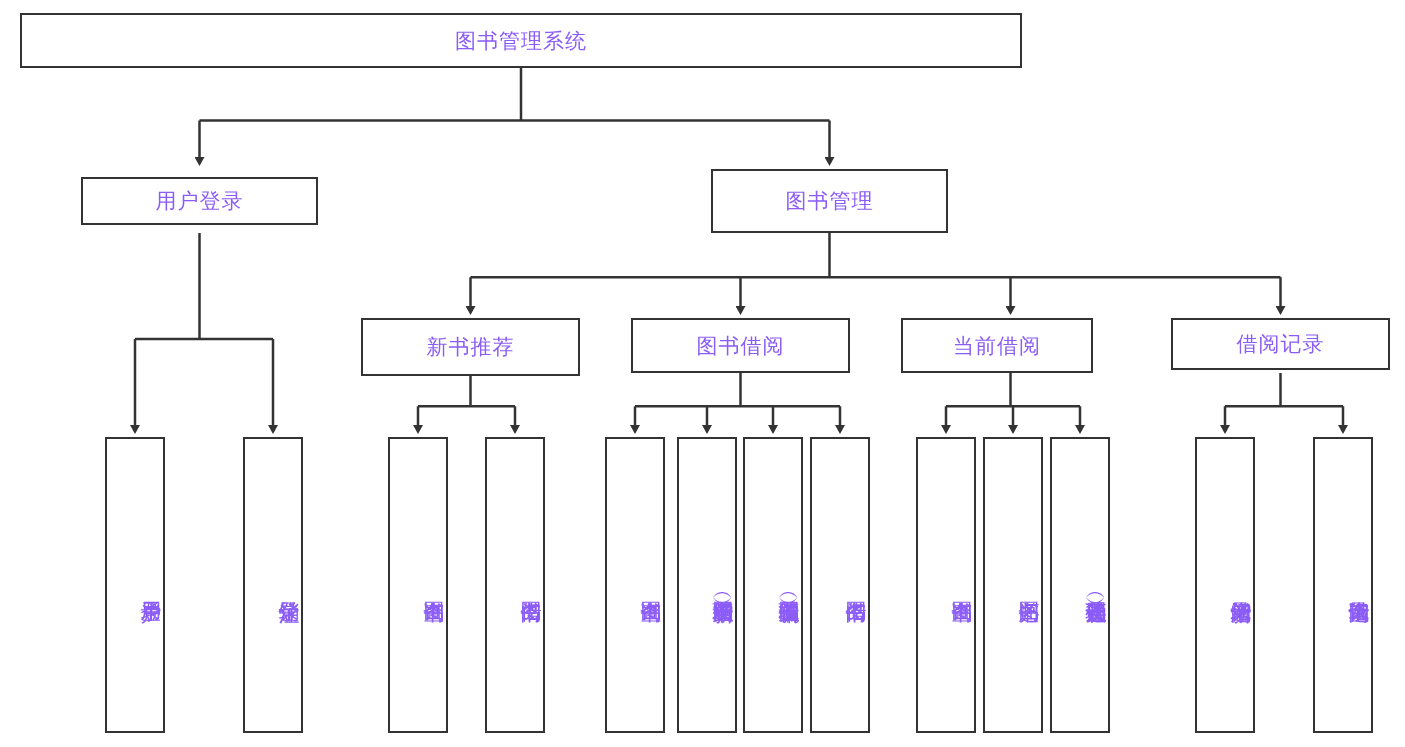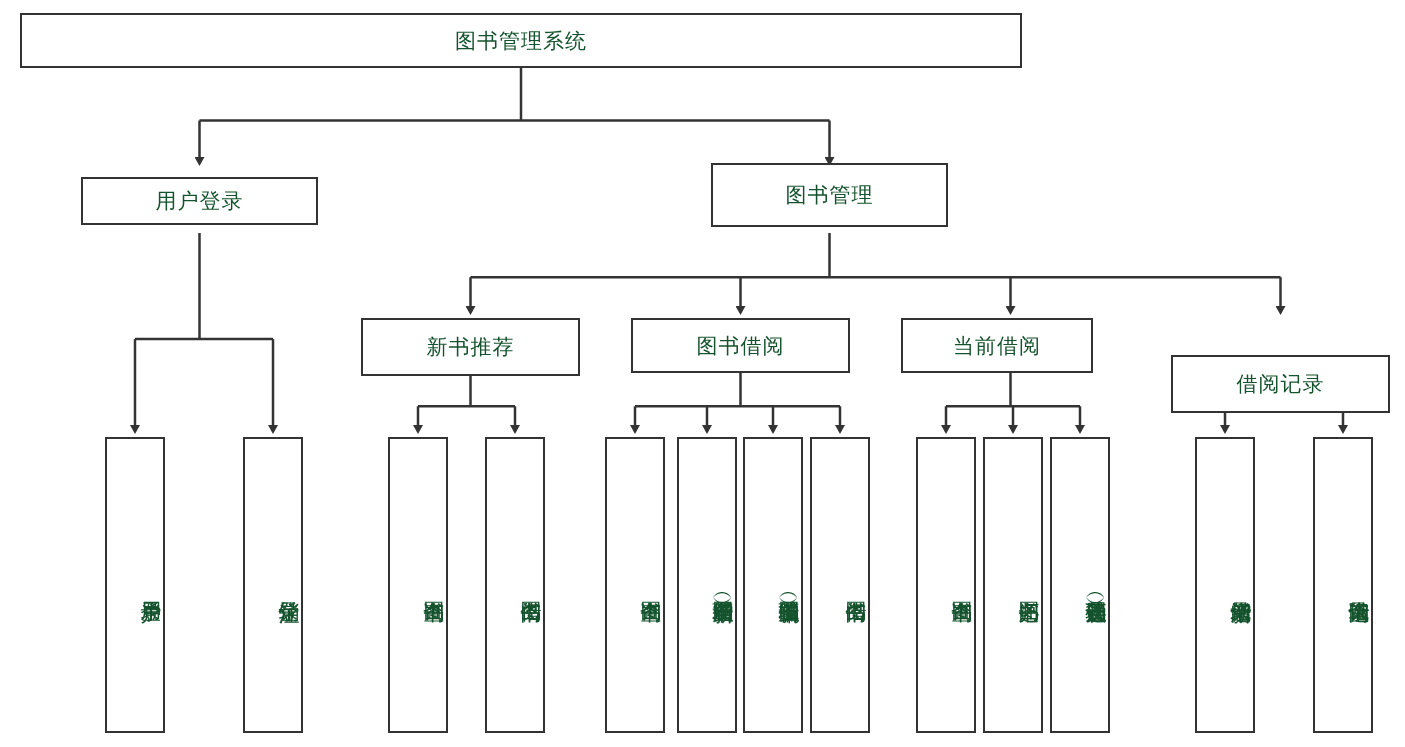--- a/index.html
+++ b/index.html
@@ -22,21 +22,21 @@
     height: 747px;
   }
   .node-box {
     position: absolute;
     box-sizing: border-box;
     background: #ffffff;
     border: 2.5px solid #333333;
     display: flex;
     align-items: center;
     justify-content: center;
-    color: #14532d;
+    color: #8b5cf6;
   }
   .node-box.horiz {
     font-size: 21px;
     letter-spacing: 1px;
   }
   .node-box.vert {
     writing-mode: vertical-rl;
     text-orientation: upright;
     font-size: 21px;
     line-height: 1.12;
@@ -122,33 +122,33 @@
       </g>
   </svg>
 
   <div id="node-layer">
       <div class="node-box horiz" style="left: 20px; top: 13px; width: 1002px; height: 55px;">
         <span class="node-label">图书管理系统</span>
       </div>
       <div class="node-box horiz" style="left: 81px; top: 177px; width: 237px; height: 48px;">
         <span class="node-label">用户登录</span>
       </div>
-      <div class="node-box horiz" style="left: 711px; top: 163px; width: 237px; height: 64px;">
+      <div class="node-box horiz" style="left: 711px; top: 169px; width: 237px; height: 64px;">
         <span class="node-label">图书管理</span>
       </div>
       <div class="node-box horiz" style="left: 361px; top: 318px; width: 219px; height: 58px;">
         <span class="node-label">新书推荐</span>
       </div>
       <div class="node-box horiz" style="left: 631px; top: 318px; width: 219px; height: 55px;">
         <span class="node-label">图书借阅</span>
       </div>
       <div class="node-box horiz" style="left: 901px; top: 318px; width: 192px; height: 55px;">
         <span class="node-label">当前借阅</span>
       </div>
-      <div class="node-box horiz" style="left: 1171px; top: 318px; width: 219px; height: 58px; margin-top: 37px;">
+      <div class="node-box horiz" style="left: 1171px; top: 318px; width: 219px; height: 52px;">
         <span class="node-label">借阅记录</span>
       </div>
       <div class="node-box vert" style="left: 105px; top: 437px; width: 60px; height: 296px;">
         <span class="node-label">用户登录</span>
       </div>
       <div class="node-box vert" style="left: 243px; top: 437px; width: 60px; height: 296px;">
         <span class="node-label">注销登录</span>
       </div>
       <div class="node-box vert" style="left: 388px; top: 437px; width: 60px; height: 296px;">
         <span class="node-label">查询图书</span>

